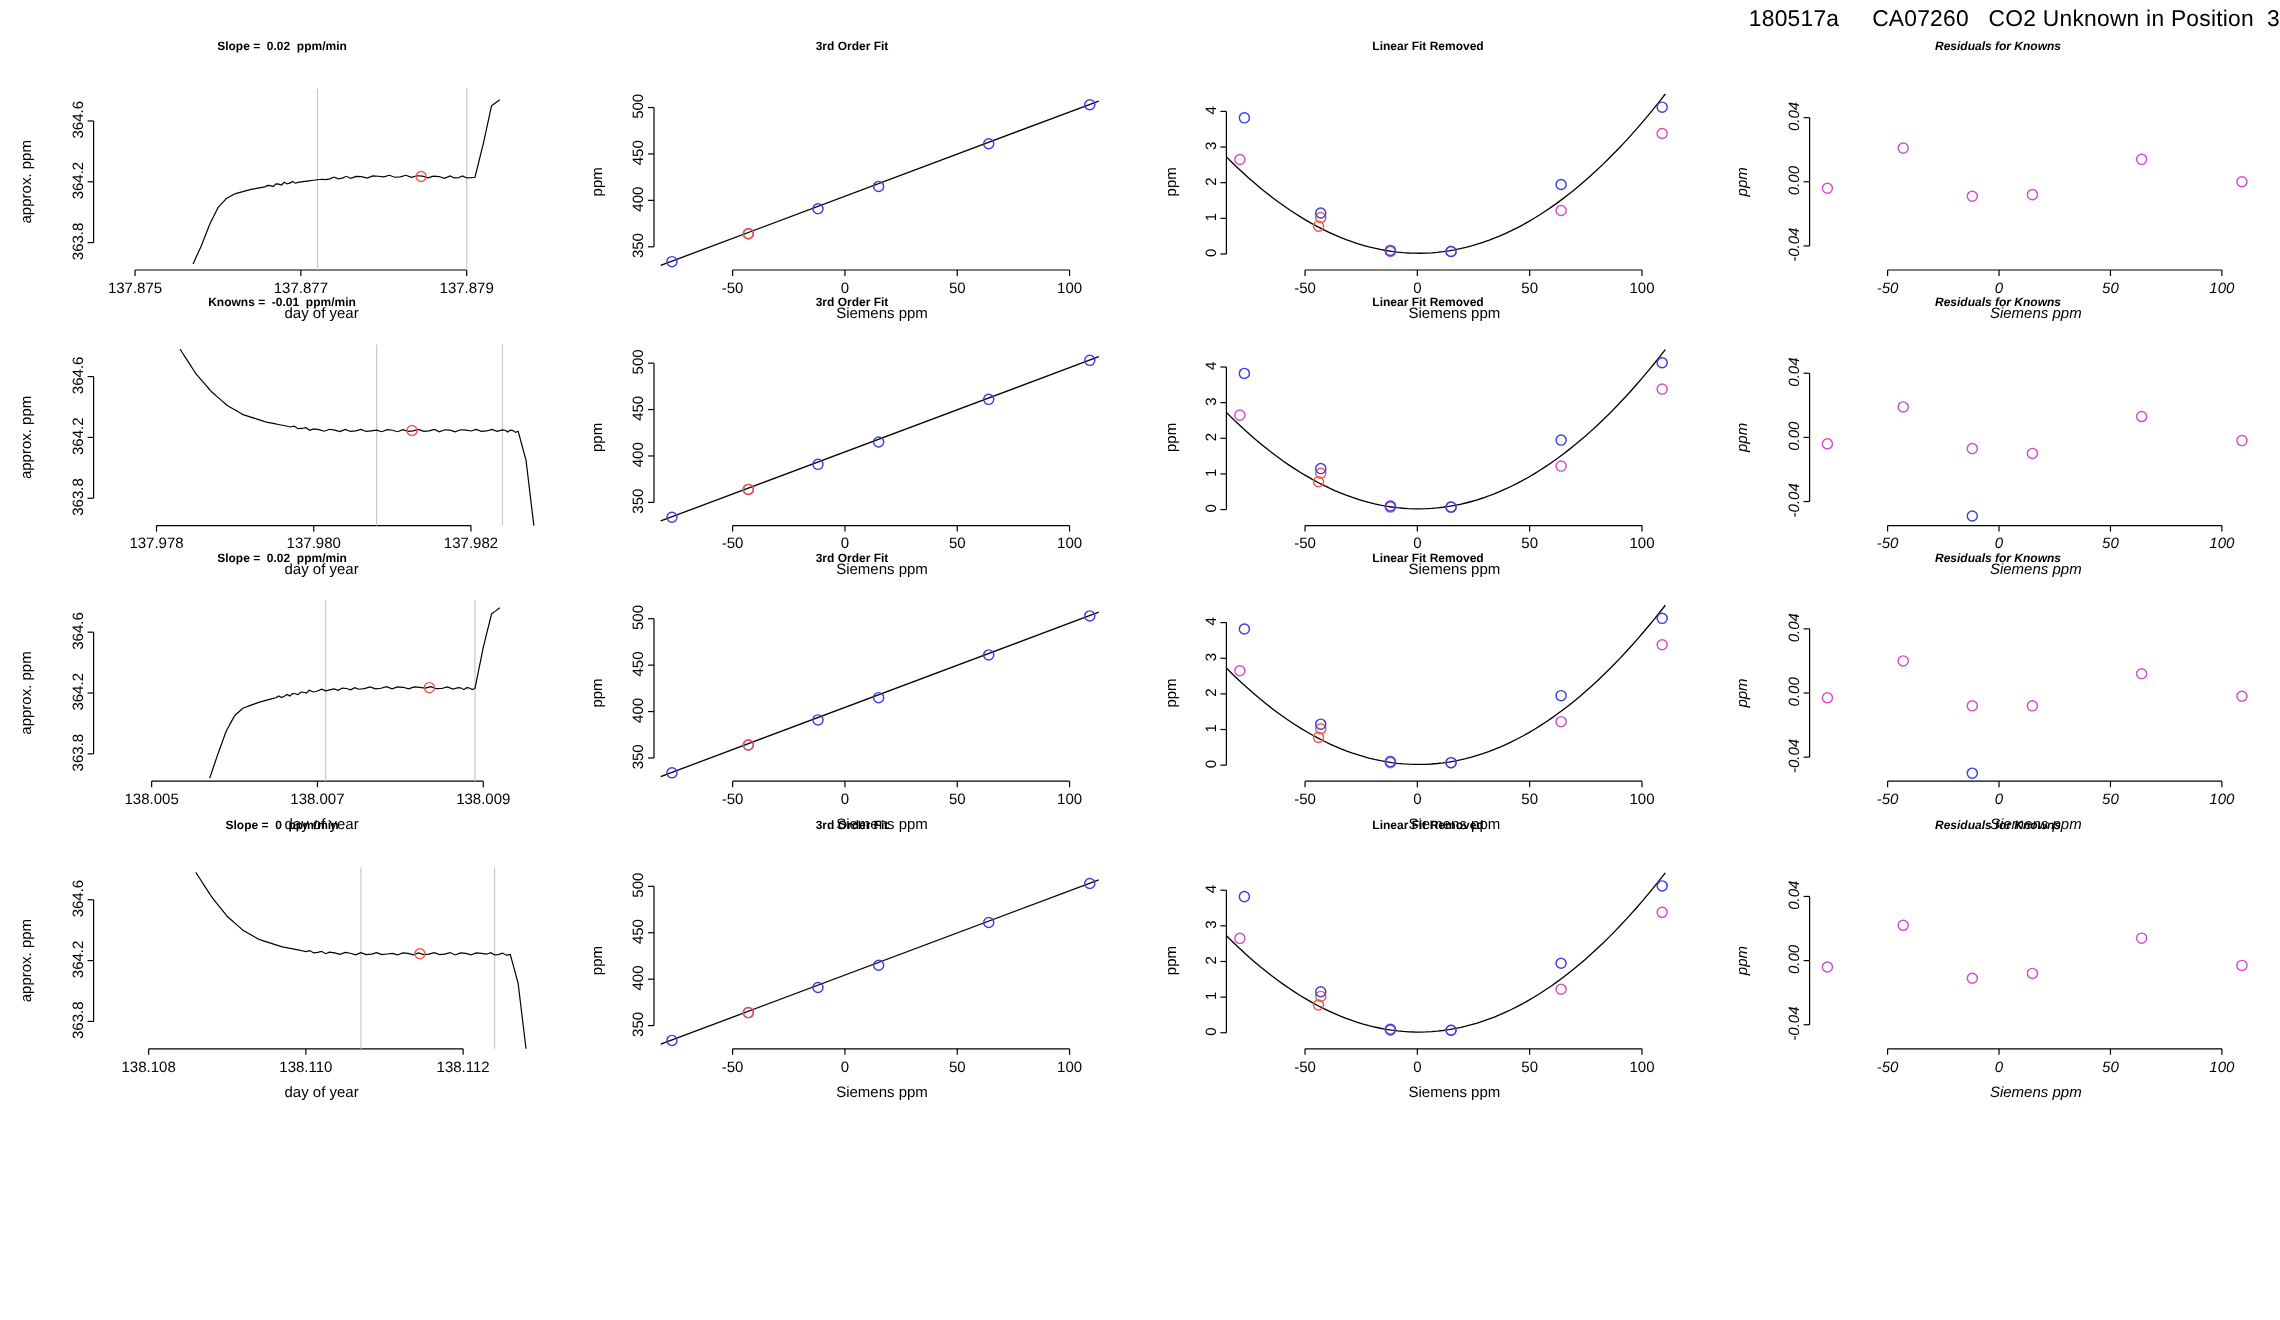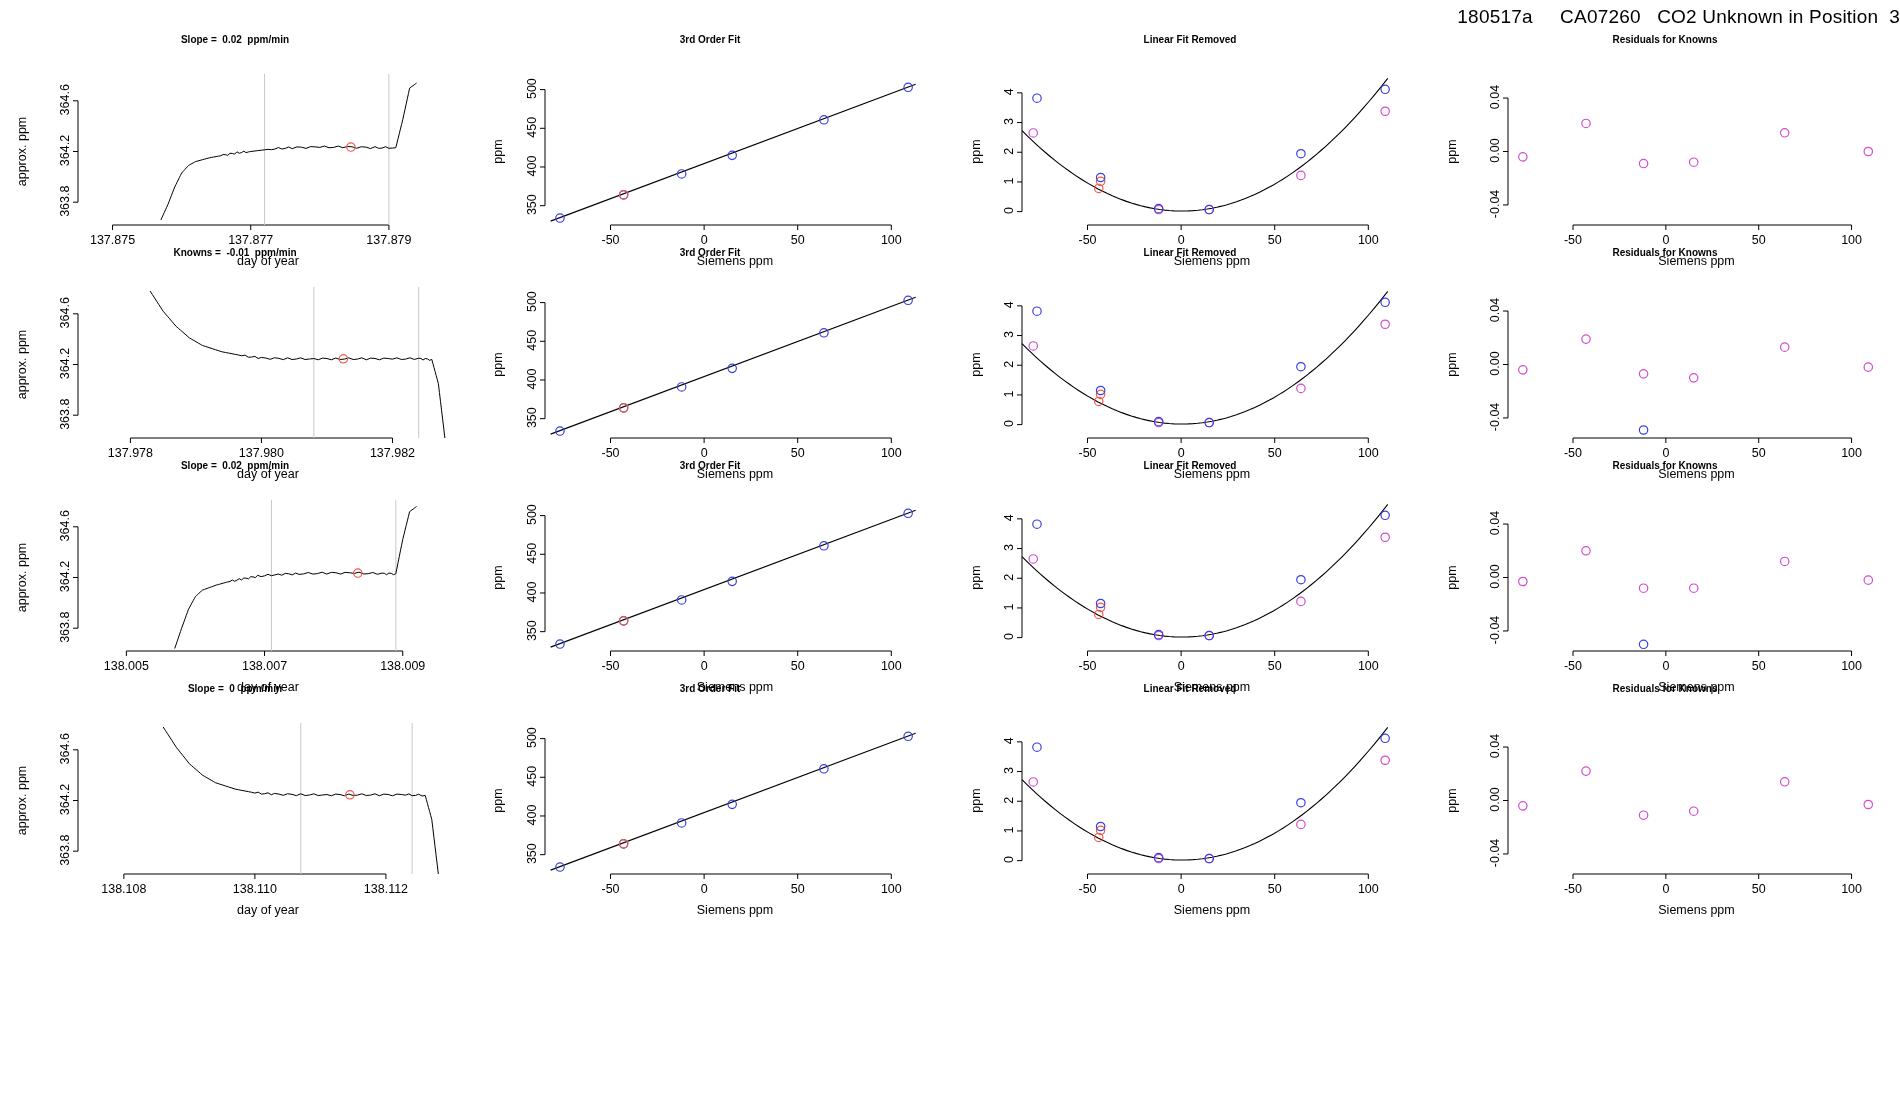--- a/index.html
+++ b/index.html
@@ -11,21 +11,21 @@
   #page-title{
     position:absolute;top:6px;left:0;width:1900px;text-align:right;
     font-size:19px;letter-spacing:0.2px;white-space:pre;
   }
   .grid{position:absolute;top:30px;left:0;width:1900px;height:1070px;}
   .row{position:absolute;left:0;width:1900px;height:267px;}
   .cell{position:absolute;top:0;height:267px;}
   .c0{left:0;width:470px;}
   .c1{left:470px;width:480px;}
   .c2{left:950px;width:480px;}
-  .c3{left:1430px;width:470px;}
+  .c3{left:1430px;width:470px;font-style:italic;}
   .ptitle{
     position:absolute;top:4px;left:0;width:100%;text-align:center;
     font-size:10px;font-weight:bold;white-space:pre;
   }
   .plotbox{position:absolute;}
   svg{display:block;overflow:visible;}
   .axis-line{stroke:#000;stroke-width:1;fill:none;}
   .tick{stroke:#000;stroke-width:1;}
   .ticklabel{font-size:12.5px;font-family:"Liberation Sans",sans-serif;fill:#000;}
   .axtitle{font-size:12.5px;font-family:"Liberation Sans",sans-serif;fill:#000;}

